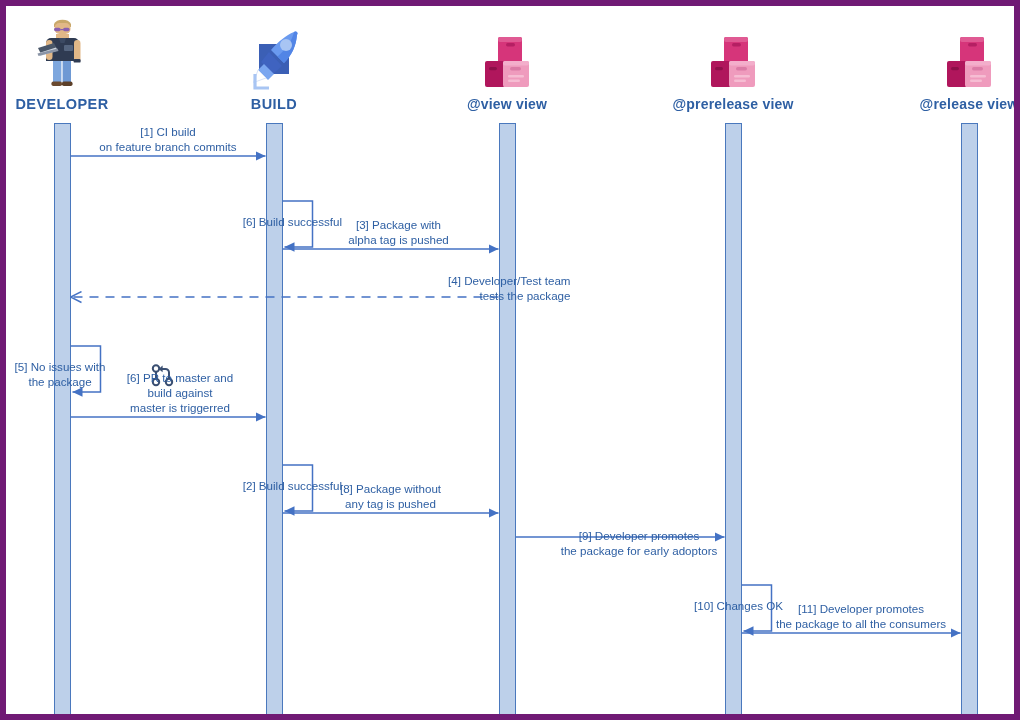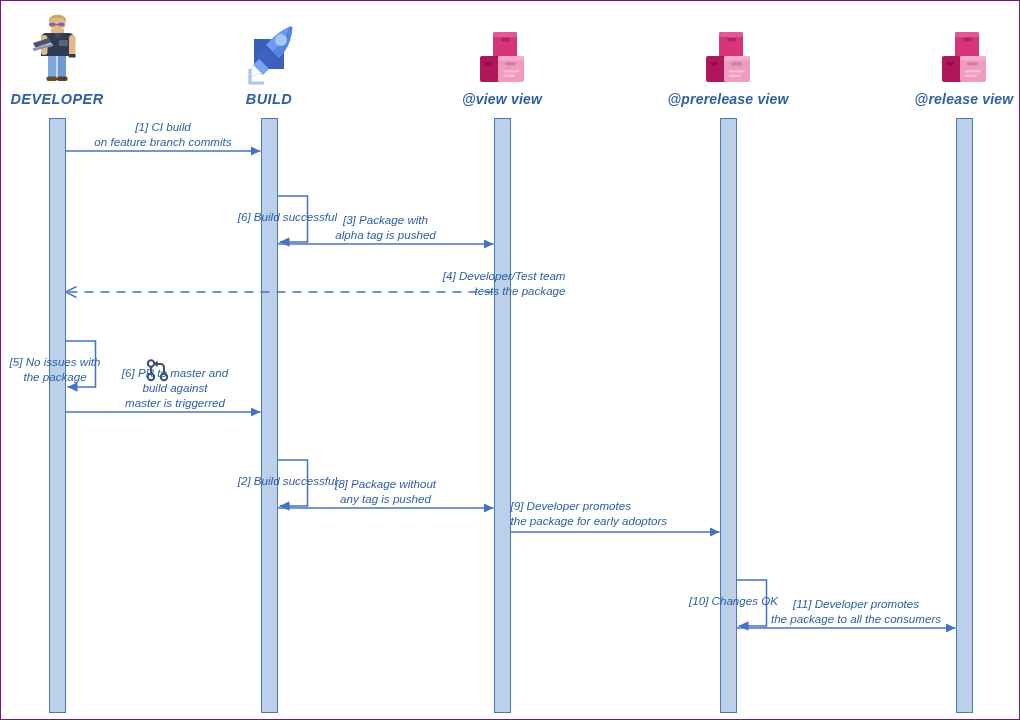--- a/index.html
+++ b/index.html
@@ -8,24 +8,23 @@
     background: #ffffff;
   }
   body {
     font-family: "Liberation Sans", sans-serif;
   }
   #canvas {
     position: relative;
     width: 1020px;
     height: 720px;
     background: #ffffff;
-    border: 1px solid #701a75;
+    border: 6px solid #701a75;
     box-sizing: border-box;
     overflow: hidden;
-    font-style: italic;
   }
   .actor-head {
     position: absolute;
     width: 160px;
     text-align: center;
   }
   .actor-icon {
     height: 80px;
     display: flex;
     align-items: flex-end;
@@ -216,32 +215,32 @@
         <path d="M509.5,531 H718.5" marker-end="url(#ah-right)"></path>
         <path d="M735.5,579 H765.5 V625 H737.5" marker-end="url(#ah-left)"></path>
         <path d="M735.5,627 H954.5" marker-end="url(#ah-right)"></path>
       </g>
   </svg>
 
   <div id="msg-labels">
       <div class="msg-label" style="left: 64.5px; top: 118px; width: 195px; text-align: center;">[1] CI build
 on feature branch commits</div>
       <div class="msg-label" style="left: 136px; top: 208px; width: 200px; text-align: right;">[6] Build successful</div>
-      <div class="msg-label" style="left: 276.5px; top: 211px; width: 216px; text-align: center;">[3] Package with
+      <div class="msg-label" style="left: 276.5px; top: 211px; width: 216px; text-align: center; padding-left: 8px;">[3] Package with
 alpha tag is pushed</div>
       <div class="msg-label" style="left: 64.5px; top: 267px; width: 500px; text-align: right;">[4] Developer/Test team
 tests the package</div>
       <div class="msg-label" style="left: -6px; top: 353px; width: 120px; text-align: center;">[5] No issues with
 the package</div>
       <div class="msg-label" style="left: 64.5px; top: 364px; width: 195px; text-align: center; padding-left: 12px;">[6] PR to master and
 build against
 master is triggerred</div>
       <div class="msg-label" style="left: 136px; top: 472px; width: 200px; text-align: right;">[2] Build successful</div>
       <div class="msg-label" style="left: 276.5px; top: 475px; width: 216px; text-align: center;">[8] Package without
 any tag is pushed</div>
-      <div class="msg-label" style="left: 509.5px; top: 497px; width: 247px; text-align: left;">[9] Developer promotes
+      <div class="msg-label" style="left: 509.5px; top: 522px; width: 247px; text-align: center;">[9] Developer promotes
 the package for early adoptors</div>
       <div class="msg-label" style="left: 577px; top: 592px; width: 200px; text-align: right;">[10] Changes OK</div>
       <div class="msg-label" style="left: 735.5px; top: 595px; width: 239px; text-align: center;">[11] Developer promotes
 the package to all the consumers</div>
     </div>
 
 </div>
 
 </body></html>

